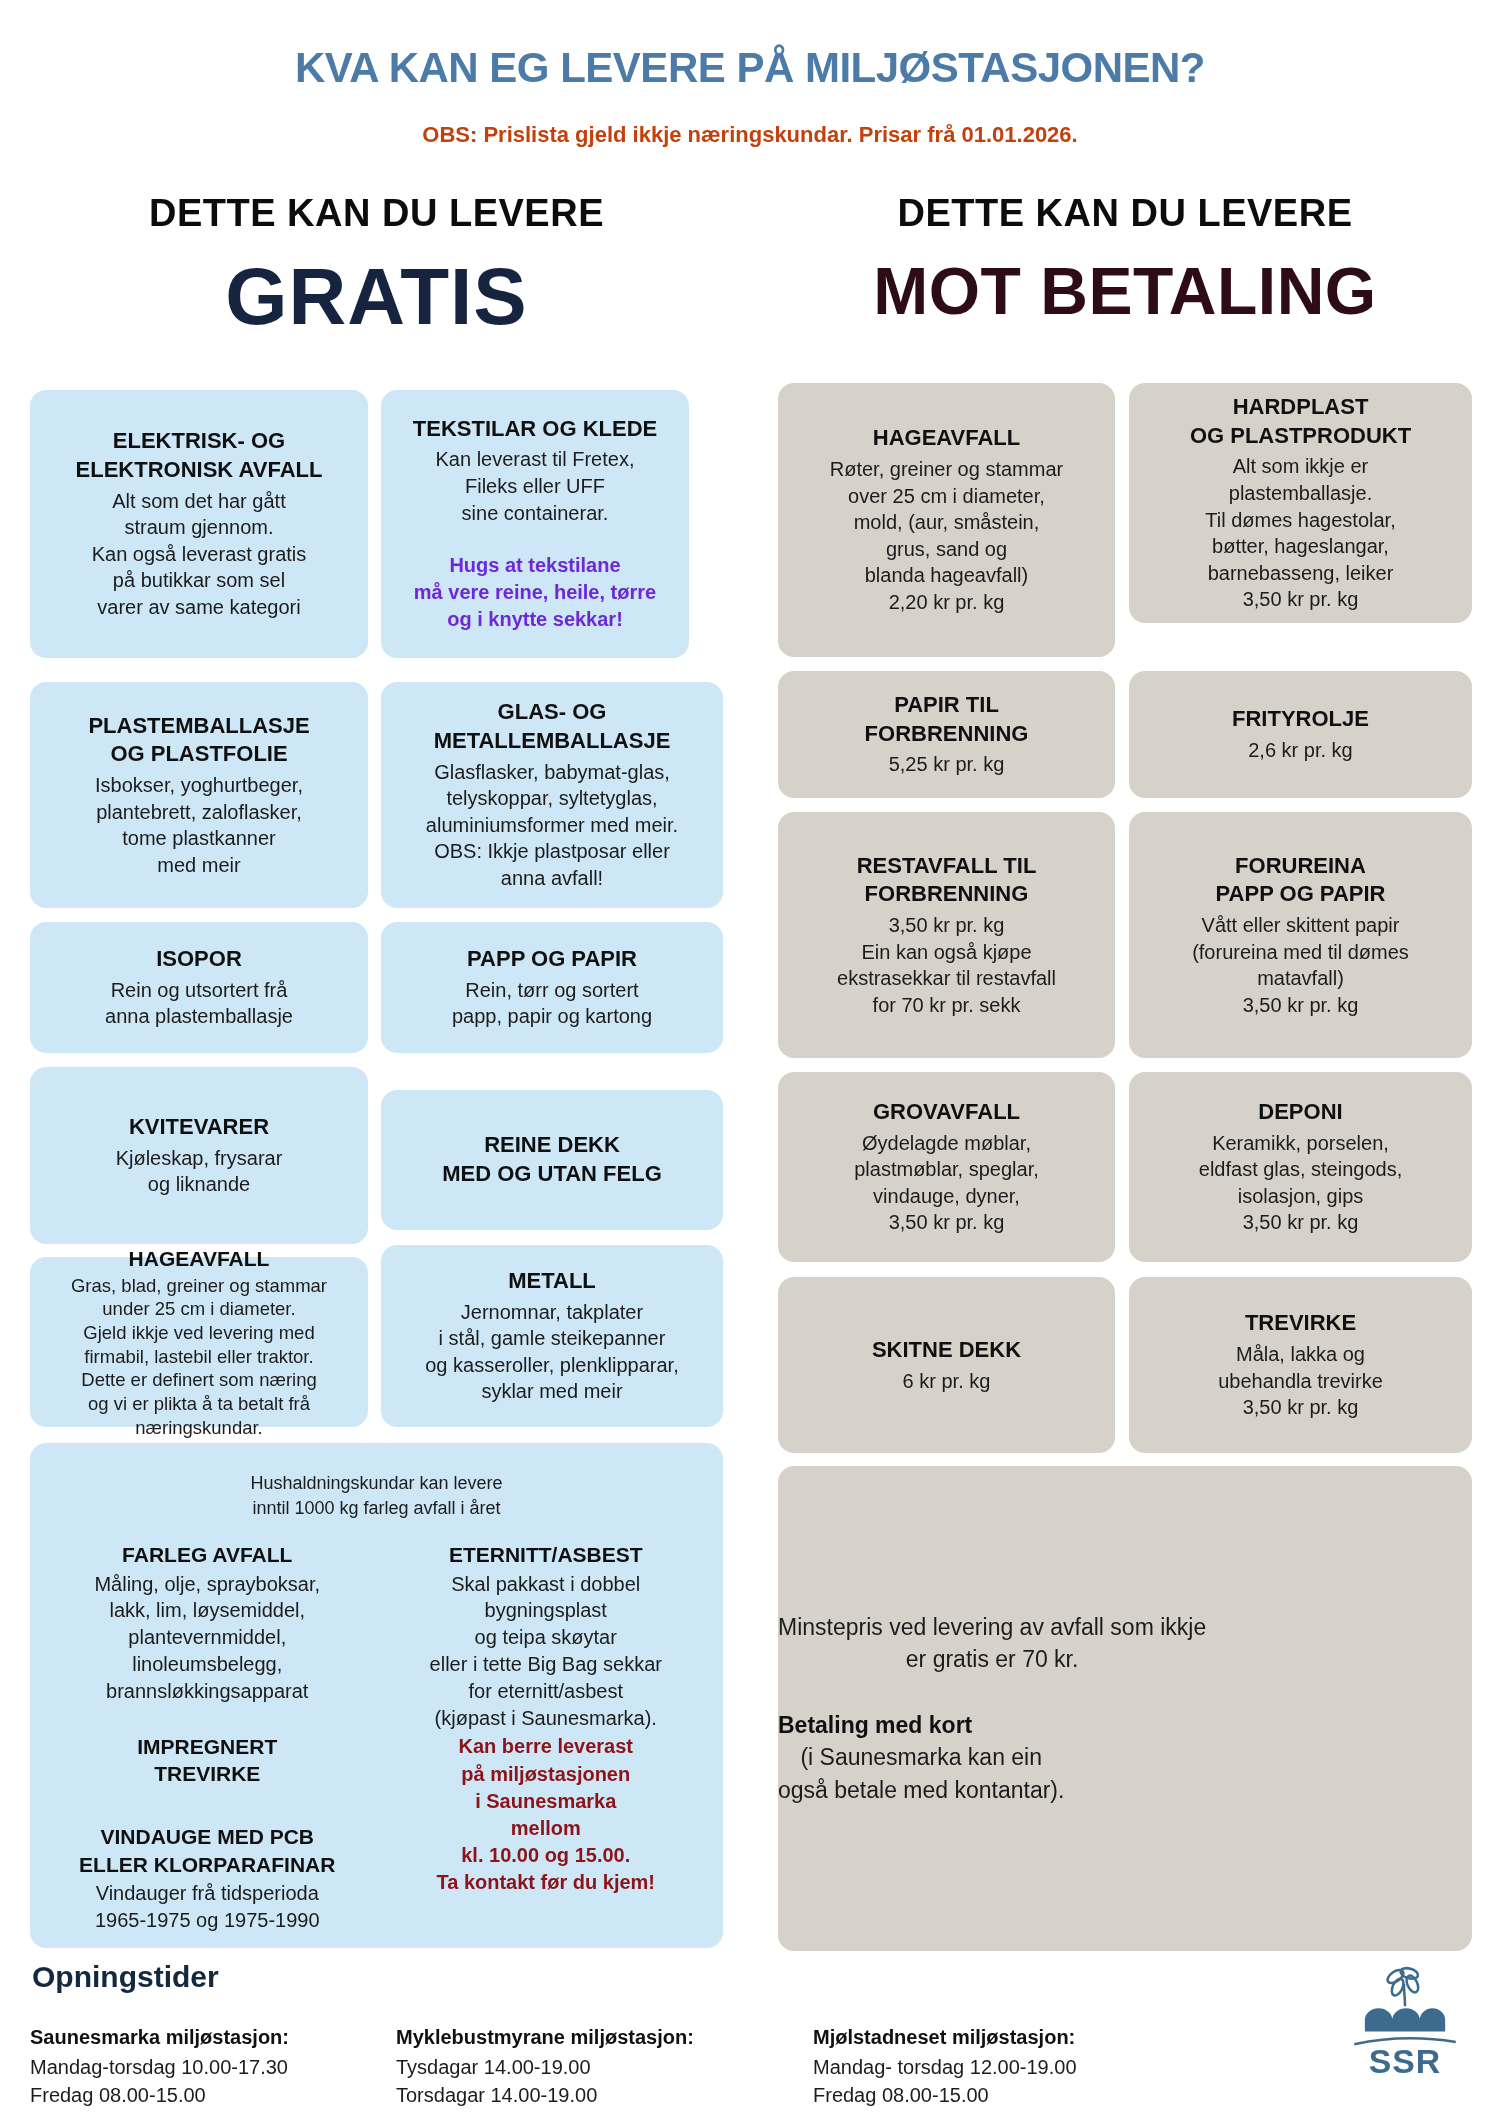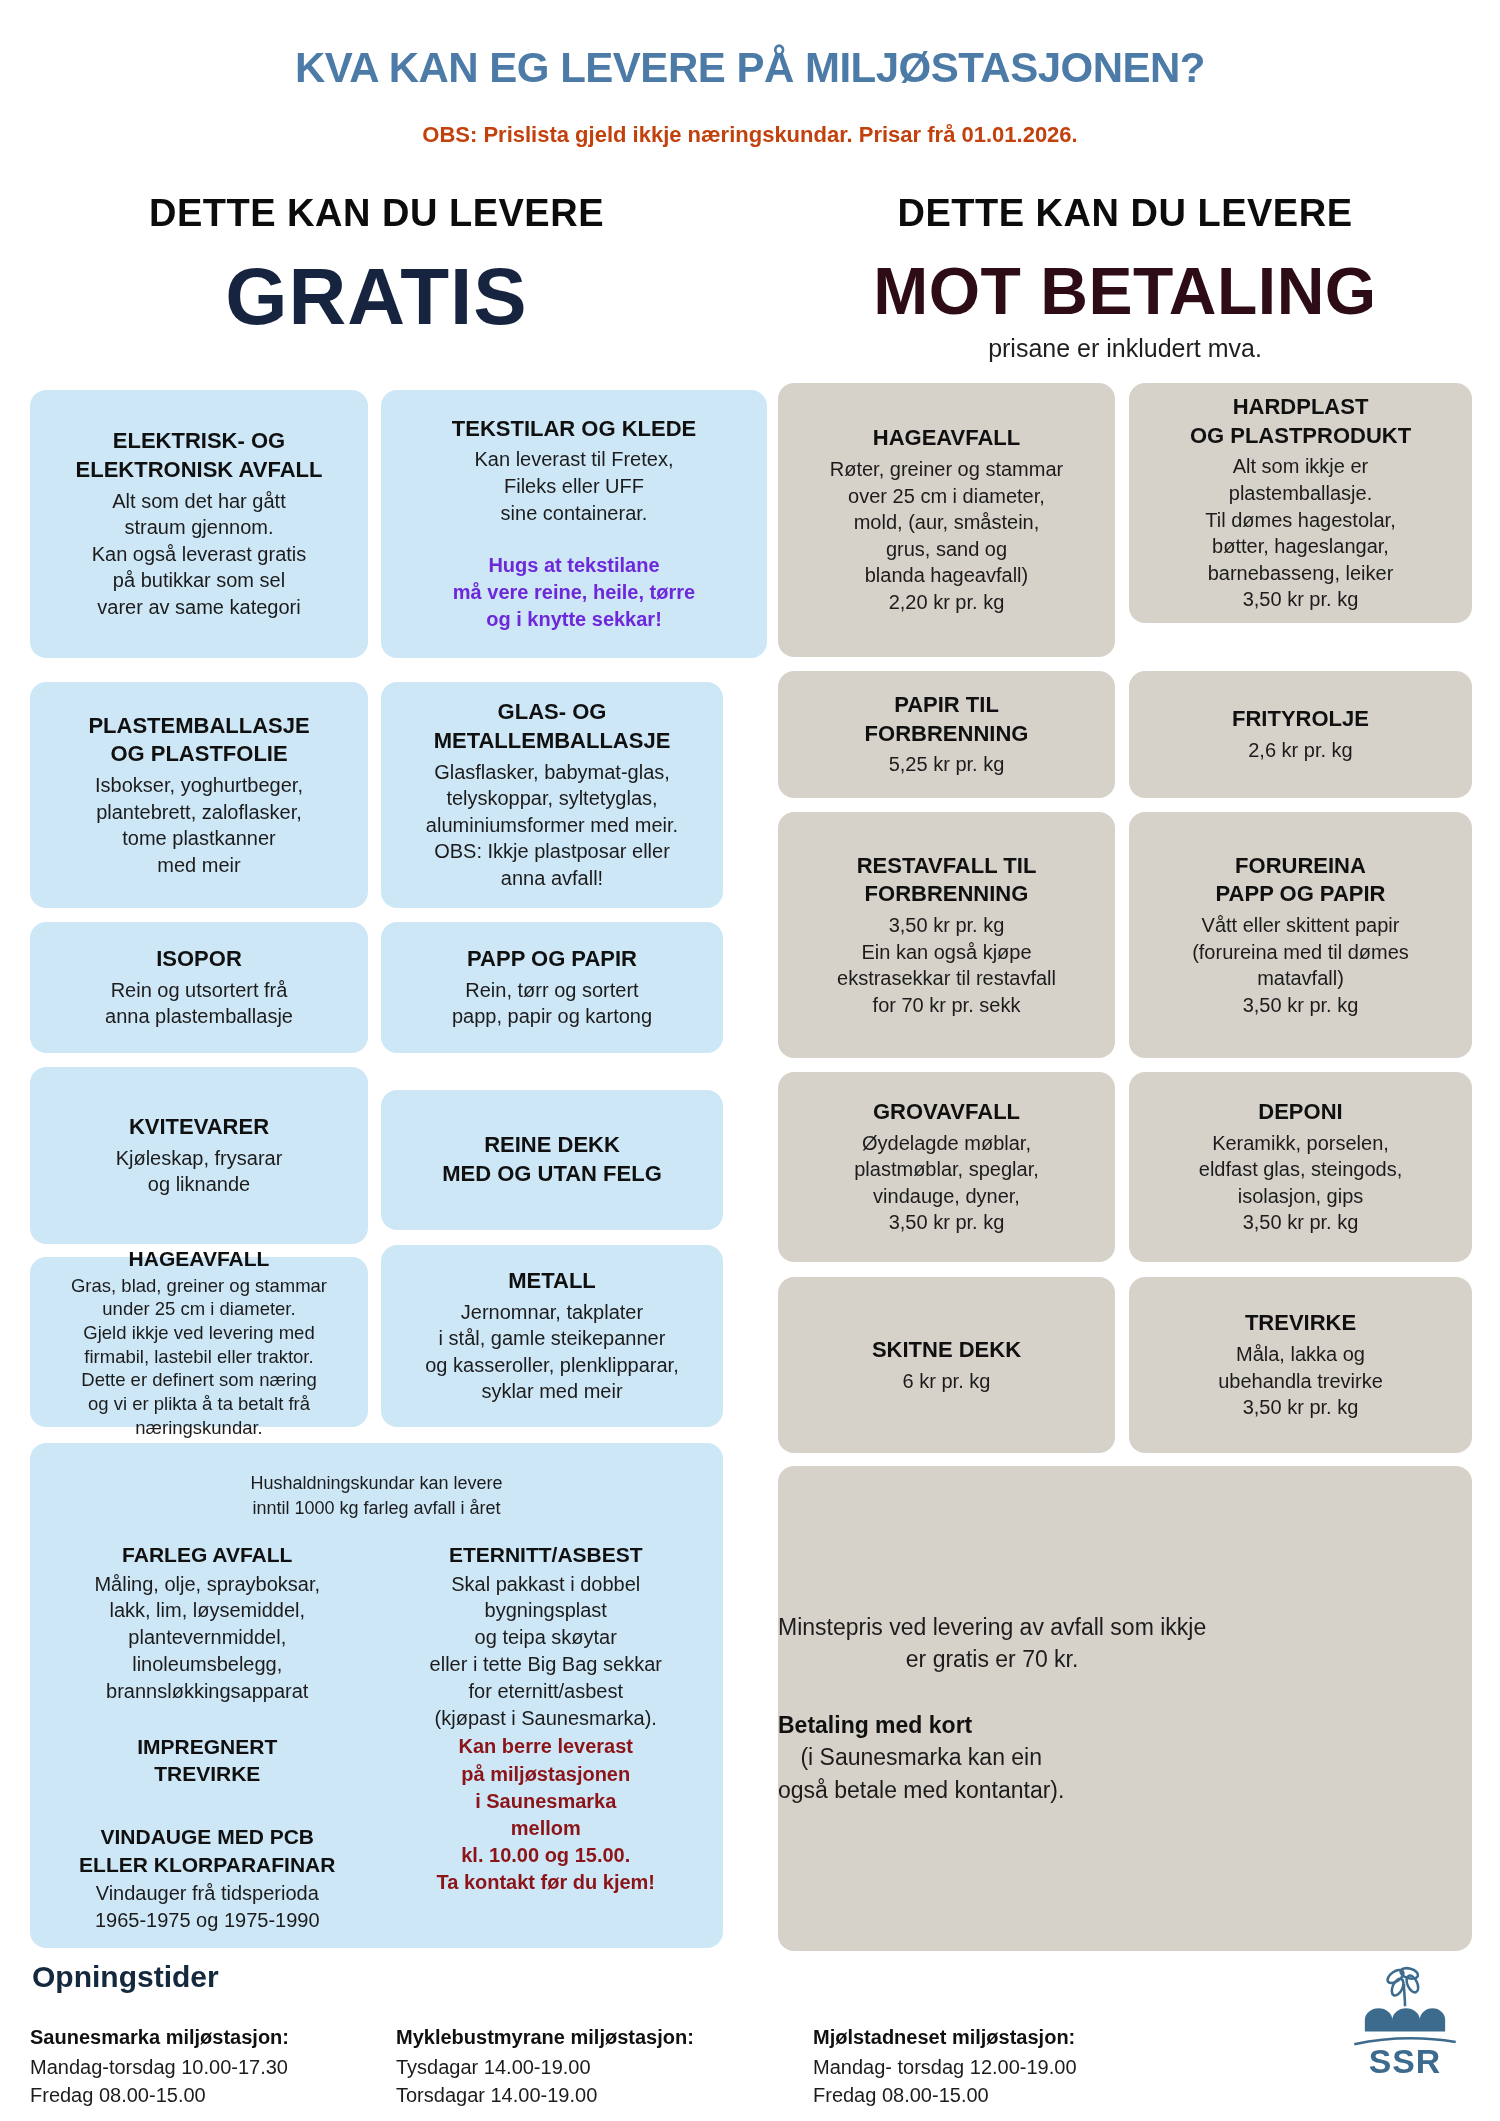--- a/index.html
+++ b/index.html
@@ -59,33 +59,32 @@
   <div class="subtitle">OBS: Prislista gjeld ikkje næringskundar. Prisar frå 01.01.2026.</div>
 
   <div class="col-head free-head">
     <div class="head-line">DETTE KAN DU LEVERE</div>
     <div class="head-big-free">GRATIS</div>
   </div>
 
   <div class="col-head paid-head">
     <div class="head-line">DETTE KAN DU LEVERE</div>
     <div class="head-big-paid">MOT BETALING</div>
-    <div class="head-sub">prisane er inkludert mva.</div>
   </div>
 
   <div class="card blue" style="left:30px;top:390px;width:338px;height:268px;">
     <div class="card-title">ELEKTRISK- OG
 ELEKTRONISK AVFALL</div>
     <div class="card-body">Alt som det har gått
 straum gjennom.
 Kan også leverast gratis
 på butikkar som sel
 varer av same kategori</div>
   </div>
-  <div class="card blue" style="left:381px;top:390px;width:386px;height:268px;">
+  <div class="card blue" style="left:381px;top:390px;width:308px;height:268px;">
     <div class="card-title">TEKSTILAR OG KLEDE</div>
     <div class="card-body">Kan leverast til Fretex,
 Fileks eller UFF
 sine containerar.</div>
     <div class="card-note">Hugs at tekstilane
 må vere reine, heile, tørre
 og i knytte sekkar!</div>
   </div>
   <div class="card blue" style="left:30px;top:682px;width:338px;height:226px;">
     <div class="card-title">PLASTEMBALLASJE

